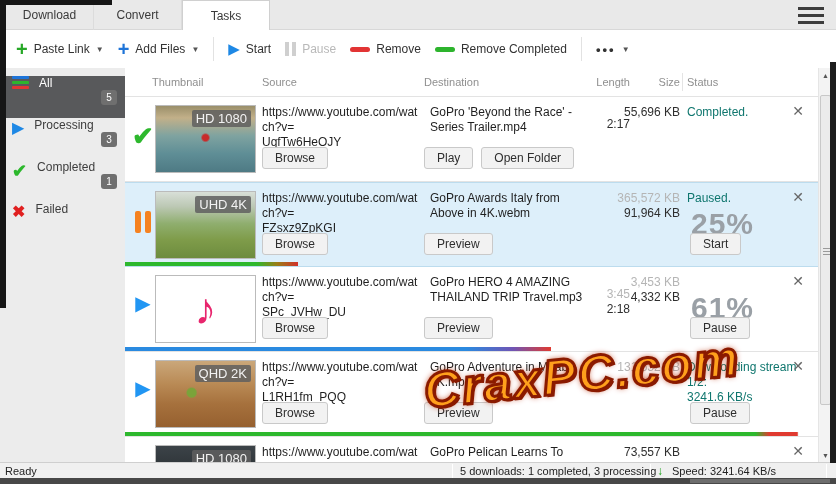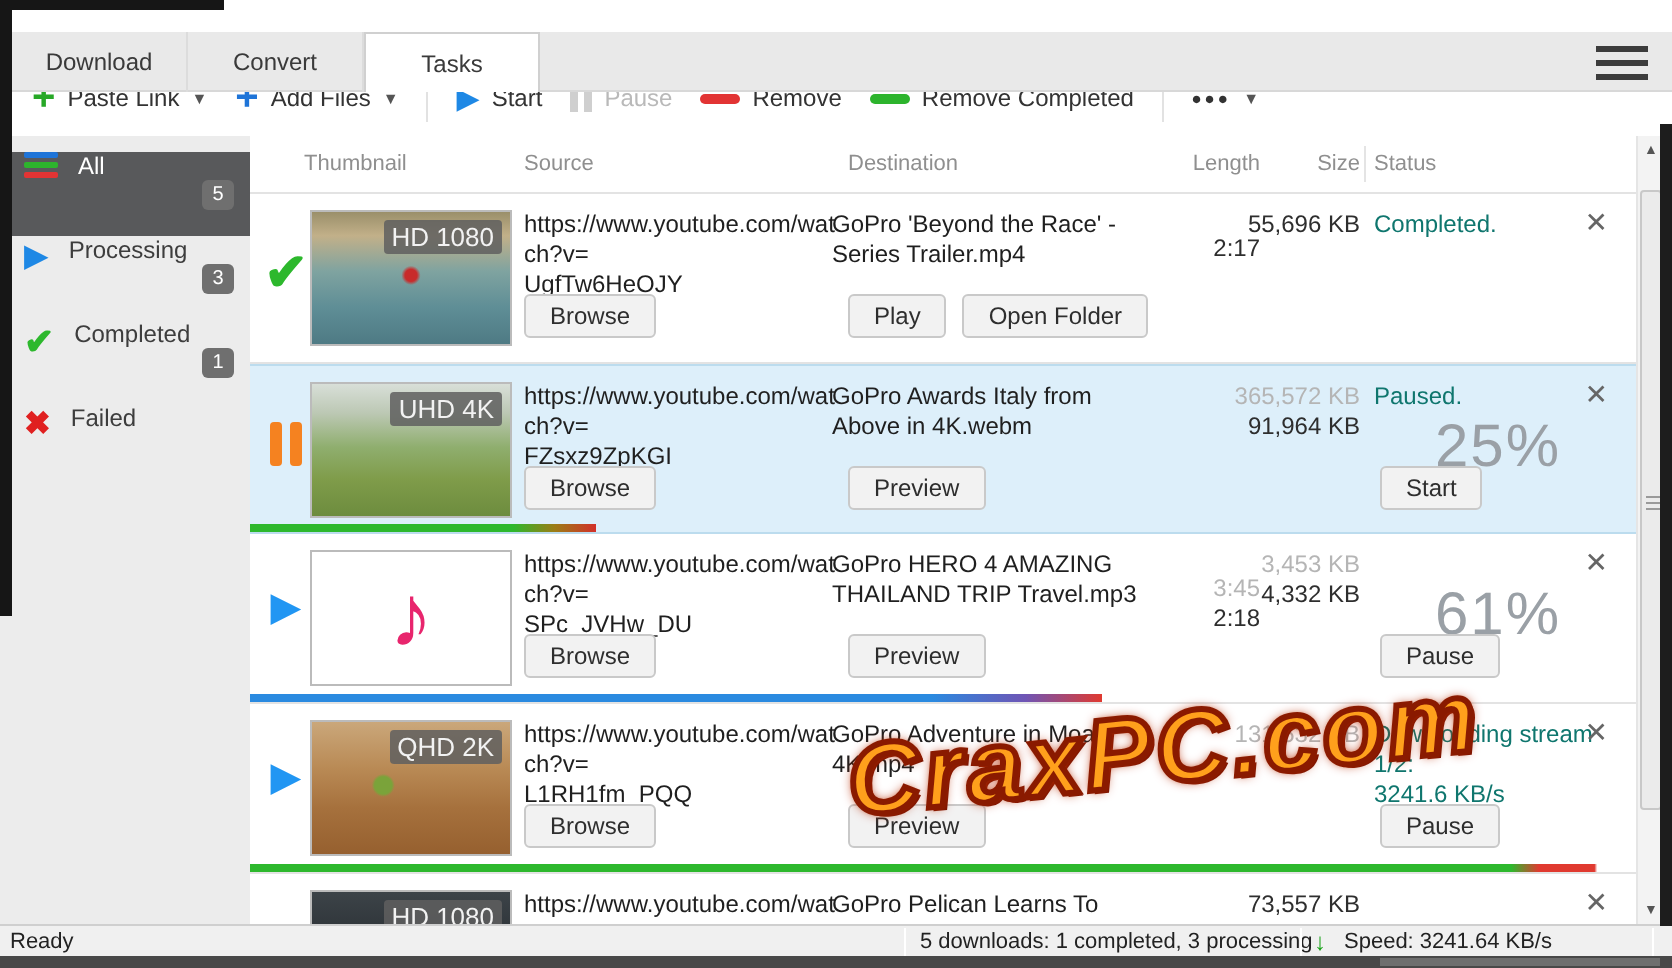--- a/index.html
+++ b/index.html
@@ -6,21 +6,21 @@
   html,body { width:836px; height:484px; overflow:hidden; }
   body { font-family:"Liberation Sans", sans-serif; font-size:12px; color:#2e2e2e; background:#fff; position:relative; }
 
   
   .edge { position:absolute; background:#161616; z-index:60; }
   .edge-topbar { left:0; top:0; width:112px; height:5px; }
   .edge-left { left:0; top:0; width:6px; height:308px; }
   .edge-right { right:0; top:62px; width:6px; height:401px; background:#1d1d1d; }
 
   
-  .tabbar { position:absolute; left:0; top:0; width:836px; height:30px; background:#e9e9e9; border-bottom:1px solid #d8d8d8; z-index:5;margin-top:16px; }
+  .tabbar { position:absolute; left:0; top:0; width:836px; height:30px; background:#e9e9e9; border-bottom:1px solid #d8d8d8; z-index:5; }
   .tab { position:absolute; top:0; height:30px; width:88px; display:flex; align-items:center; justify-content:center; color:#3a3a3a; border-right:1px solid #dcdcdc; cursor:default; }
   .tab.active { background:#fff; border:1px solid #d0d0d0; border-bottom:none; }
   .hamburger { position:absolute; right:12px; top:7px; width:26px; height:17px; display:flex; flex-direction:column; justify-content:space-between; cursor:pointer; }
   .hamburger i { display:block; height:3px; background:#3c3c3c; }
 
   
   .toolbar { position:absolute; left:0; top:30px; width:836px; height:38px; background:#fff; display:flex; align-items:center; padding-left:16px; z-index:4; }
   .tbtn { display:flex; align-items:center; gap:6px; margin-right:14px; cursor:pointer; color:#333; white-space:nowrap; }
   .tbtn.disabled { color:#b9b9b9; cursor:default; }
   .tb-plus { font-size:20px; font-weight:900; line-height:1; }
@@ -60,26 +60,26 @@
   .st-pause i { width:6px; height:22px; background:#f58220; border-radius:2px; display:block; }
   .thumb { position:absolute; left:30px; top:8px; width:101px; height:68px; border:1px solid #bbb; }
   .thumb .badge { position:absolute; top:4px; right:4px; background:rgba(95,95,95,.85); color:#f2f2f2; font-size:13px; padding:1px 4px; border-radius:2px; }
   .thumb.cyclist { background:radial-gradient(circle at 50% 48%, #c82b2b 0 5%, rgba(0,0,0,0) 8%), linear-gradient(180deg,#9a8f6a 0%,#c2b089 18%,#7fa3a0 45%,#5f8e96 72%,#4e7a84 100%); }
   .thumb.valley { background:linear-gradient(180deg,#d8dfd8 0%,#bcc8b4 22%,#8fae6e 48%,#7f9c4a 72%,#6d8c3e 100%); }
   .thumb.music { background:#fff; display:flex; align-items:center; justify-content:center; }
   .thumb.music .note { color:#e8256d; font-size:44px; line-height:1; }
   .thumb.desert { background:radial-gradient(circle at 36% 48%, #7aa33a 0 6%, rgba(0,0,0,0) 8%), linear-gradient(180deg,#caa77a 0%,#b98a55 35%,#a6713d 65%,#96602f 100%); }
   .thumb.pelican { background:linear-gradient(180deg,#3c4348 0%,#23282c 60%,#15181b 100%); }
   .cell-src { position:absolute; left:137px; top:8px; width:156px; line-height:15px; word-break:break-all; color:#1f1f1f; }
-  .cell-dst { position:absolute; left:291px; top:8px; width:162px; line-height:15px; color:#1f1f1f; }
+  .cell-dst { position:absolute; left:305px; top:8px; width:162px; line-height:15px; color:#1f1f1f; }
   .cell-len { position:absolute; left:435px; top:8px; width:70px; text-align:right; line-height:15px;margin-top:12px; }
   .cell-size { position:absolute; left:473px; top:8px; width:82px; text-align:right; line-height:15px; }
   .dim { color:#b5b5b5; }
   .cell-status { position:absolute; left:562px; top:8px; width:115px; line-height:15px; color:#0f766e; }
-  .pct { position:absolute; left:579px; top:24px; width:90px; text-align:center; font-size:30px; font-weight:400; color:#9aa0a6; letter-spacing:1px; }
+  .pct { position:absolute; left:566px; top:24px; width:90px; text-align:left; font-size:30px; font-weight:700; color:#9aa0a6; letter-spacing:1px; }
   .btn { display:inline-block; background:#f2f2f2; border:1px solid #c9c9c9; border-radius:3px; padding:3px 12px; color:#2e2e2e; cursor:pointer; }
   .src-btn { position:absolute; left:137px; top:50px; }
   .dst-btns { position:absolute; left:299px; top:50px; display:flex; gap:8px; }
   .status-btn { position:absolute; left:565px; top:50px; }
   .row-close { position:absolute; right:14px; top:6px; color:#666; font-size:14px; cursor:pointer; }
   .pbar { position:absolute; left:0; bottom:0; height:4px; }
   .pb-green { background:linear-gradient(90deg,#2db82d 0%,#2db82d 76%,#9b7d17 88%,#d2302a 100%); }
   .pb-blue { background:linear-gradient(90deg,#2a8ae0 0%,#2a8ae0 80%,#6f55b5 91%,#e03a30 100%); }
   .pb-green-full { background:linear-gradient(90deg,#2db82d 0%,#2db82d 91%,#e03a30 93%,#e03a30 97%,rgba(0,0,0,0) 97.2%); }
 

